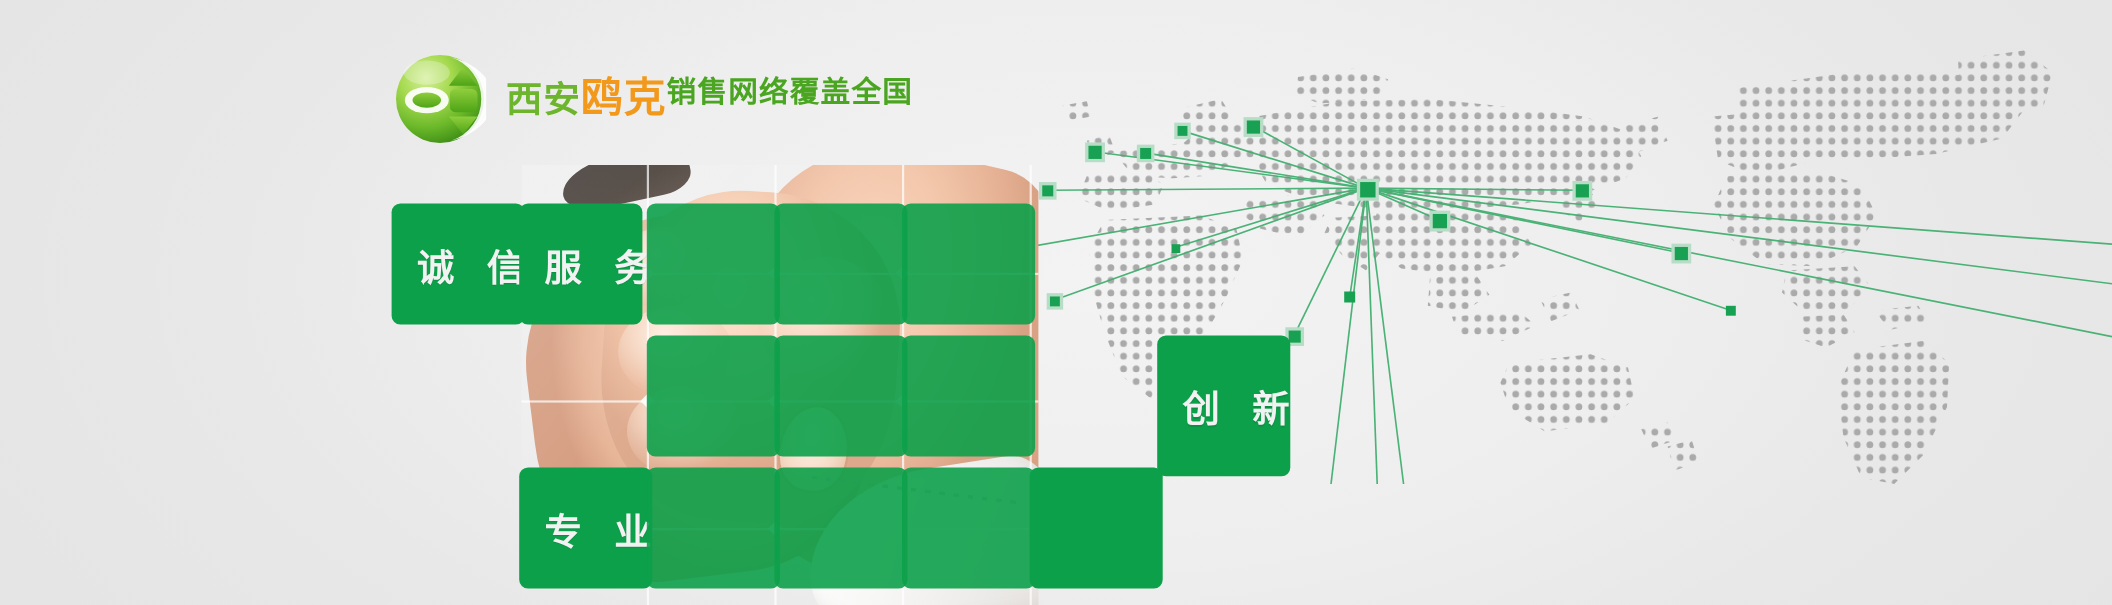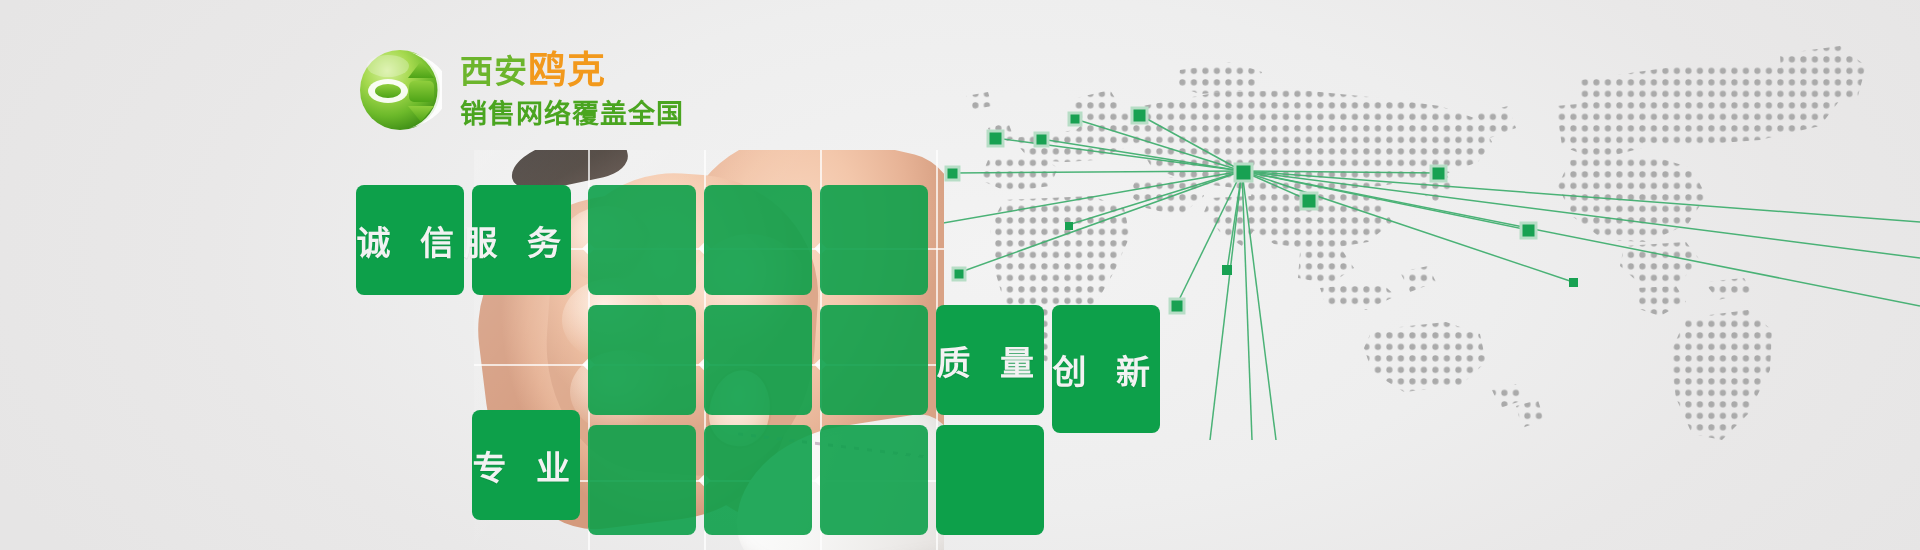--- a/index.html
+++ b/index.html
@@ -14,21 +14,21 @@
     background:
       radial-gradient(ellipse 1100px 560px at 52% 46%, #f3f3f3 0%, #eeeeee 46%, #e9e8e8 72%, #e6e5e5 100%);
   }
 
   
   #logo-block{
     position:absolute;left:358px;top:48px;
     display:flex;align-items:center;gap:18px;
   }
   #logo-mark{width:84px;height:84px;position:relative;flex:0 0 auto;}
-  #logo-text{display:flex;flex-direction:column;justify-content:center;gap:10px;}
+  #logo-text{display:flex;justify-content:center;gap:0;}
   #logo-line1{
     font-size:33px;font-weight:700;line-height:1.06;letter-spacing:1px;
     white-space:nowrap;
   }
   #logo-line1 .cn-city{color:#6cb52c;}
   #logo-line1 .cn-brand{color:#f2991c;font-size:38px;}
   #logo-line2{
     font-size:27px;font-weight:700;color:#4aa520;line-height:1.1;
     letter-spacing:1px;white-space:nowrap;
   }
@@ -117,21 +117,21 @@
   #glassgrid .node{
     position:absolute;width:9px;height:9px;margin:-4px 0 0 -4px;
     background:rgba(255,255,255,.9);
     transform:rotate(45deg);
   }
 
   
   .tile{
     position:absolute;border-radius:8px;
     background:#0da04a;
-    display:flex;align-items:center;justify-content:flex-end;
+    display:flex;align-items:center;justify-content:flex-start;padding-left:13px;
   }
   .tile.ghost{background:rgba(13,160,74,.90);}
   .tile .tlabel{
     color:#f2f2f2;font-size:34px;font-weight:700;
     letter-spacing:10px;text-indent:10px;white-space:nowrap;
     text-shadow:0 1px 1px rgba(0,0,0,.10);
   }
 
   
   #caption{
@@ -295,28 +295,25 @@
   <div class="tile" style="left:472px;top:185px;width:99px;height:110px">
     <span class="tlabel">服 务</span>
   </div>
   <div class="tile ghost" style="left:588px;top:185px;width:108px;height:110px"></div>
   <div class="tile ghost" style="left:704px;top:185px;width:108px;height:110px"></div>
   <div class="tile ghost" style="left:820px;top:185px;width:108px;height:110px"></div>
 
   <div class="tile ghost" style="left:588px;top:305px;width:108px;height:110px"></div>
   <div class="tile ghost" style="left:704px;top:305px;width:108px;height:110px"></div>
   <div class="tile ghost" style="left:820px;top:305px;width:108px;height:110px"></div>
-  <div class="tile" style="left:936px;top:305px;width:108px;height:110px">
-    <span class="tlabel">质 量</span>
-  </div>
   <div class="tile" style="left:1052px;top:305px;width:108px;height:128px">
     <span class="tlabel">创 新</span>
   </div>
 
-  <div class="tile" style="left:472px;top:410px;width:108px;height:110px">
+  <div class="tile" style="left:472px;top:425px;width:108px;height:110px">
     <span class="tlabel">专 业</span>
   </div>
   <div class="tile ghost" style="left:588px;top:425px;width:108px;height:110px"></div>
   <div class="tile ghost" style="left:704px;top:425px;width:108px;height:110px"></div>
   <div class="tile ghost" style="left:820px;top:425px;width:108px;height:110px"></div>
   <div class="tile" style="left:936px;top:425px;width:108px;height:110px"></div>
 
   <div id="logo-block">
     <div id="logo-mark">
       <svg viewBox="0 0 84 84" width="84" height="84" aria-hidden="true">

